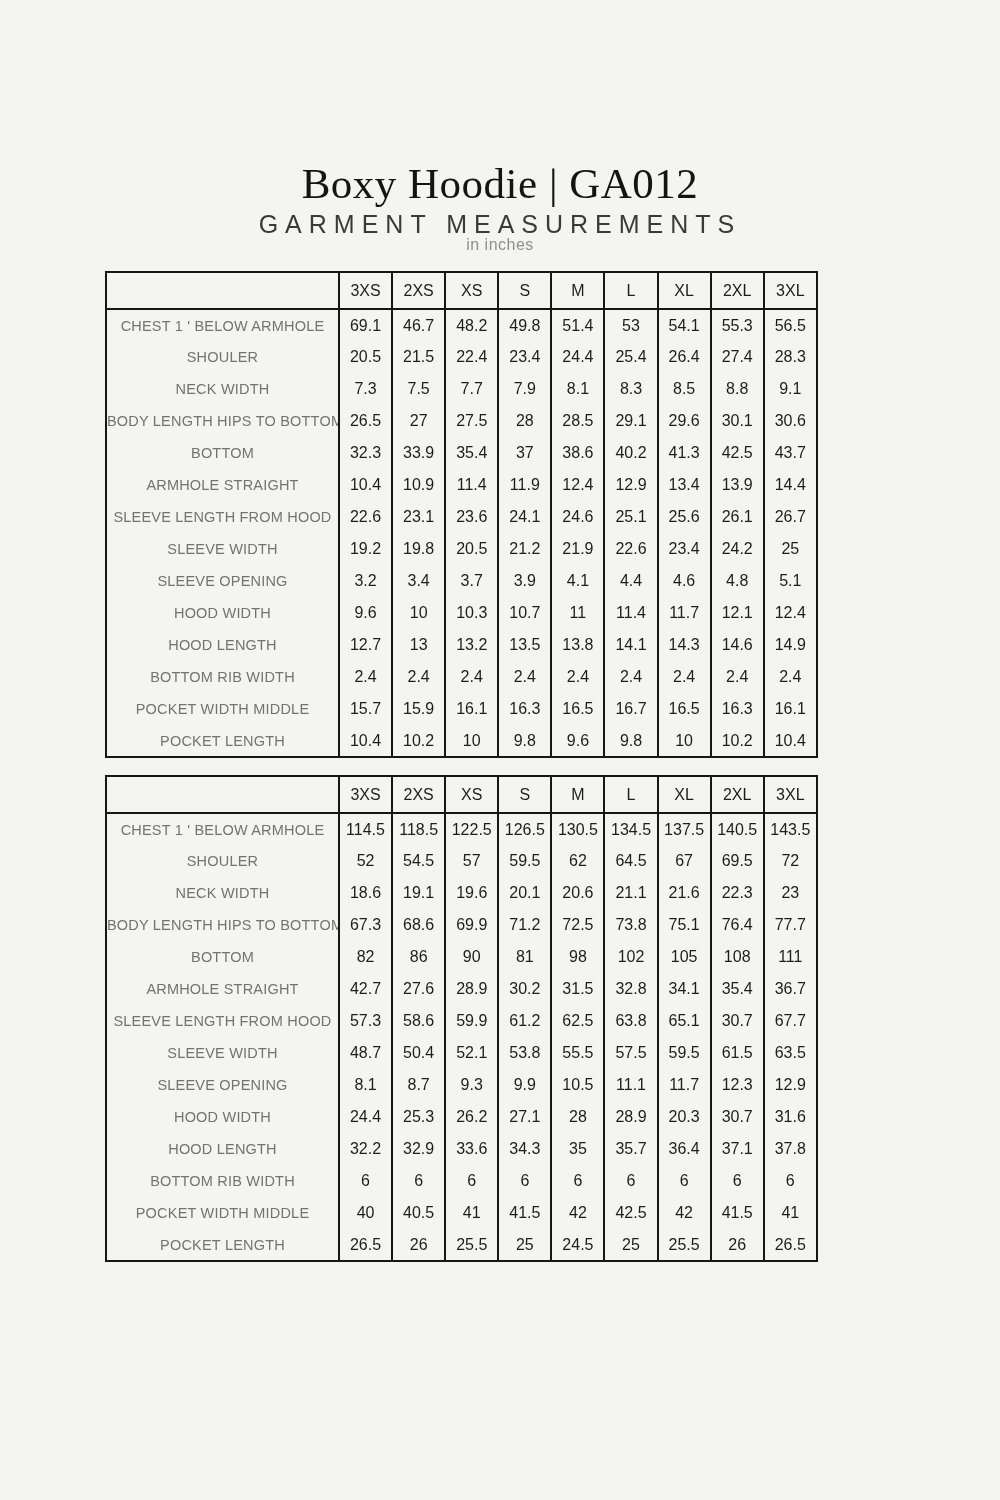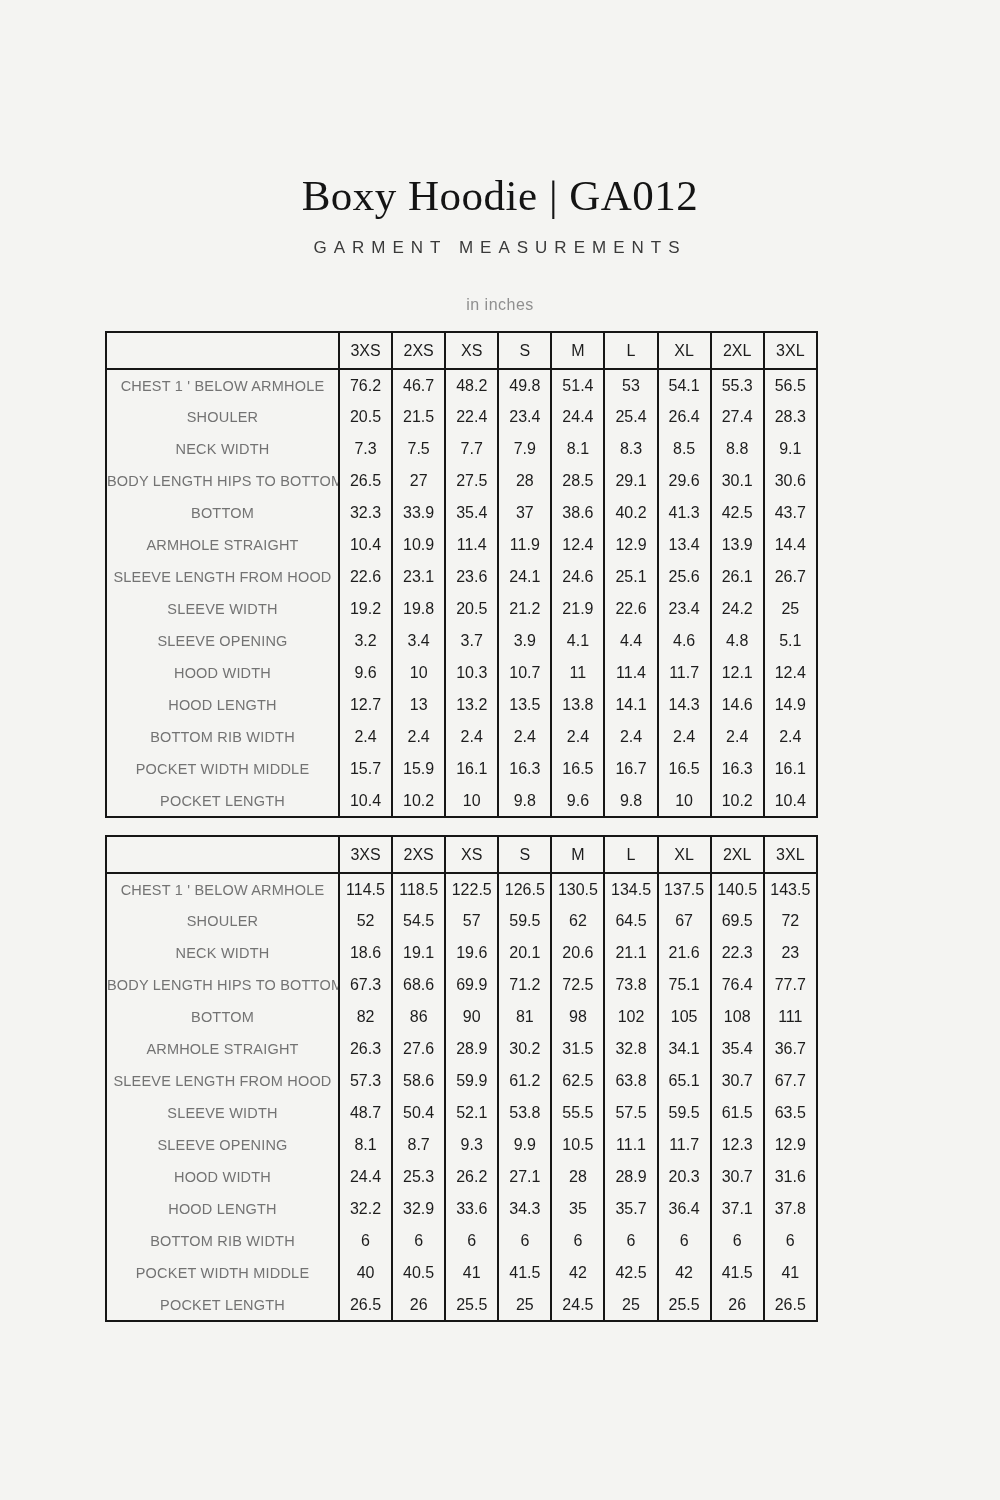--- a/index.html
+++ b/index.html
@@ -11,45 +11,45 @@
     font-family: "Liberation Sans", "DejaVu Sans", sans-serif;
     color: #1d1d1d;
   }
   .sheet {
     position: relative;
     width: 1000px;
     height: 1500px;
     overflow: hidden;
   }
   .title {
-    margin: 16px;
+    margin: 4px;
     padding-top: 155px;
     text-align: center;
     font-family: "Liberation Serif", "DejaVu Serif", serif;
     font-weight: 500;
     font-size: 43px;
     line-height: 50px;
     letter-spacing: 0.5px;
     color: #141414;
   }
   .subtitle {
     text-align: center;
-    font-size: 17px;
+    font-size: 25px;
     line-height: 22px;
     letter-spacing: 7px;
     color: #3a3a3a;
   }
   .caption {
     text-align: center;
     font-size: 16px;
     line-height: 19px;
     letter-spacing: 0.5px;
     color: #8f8f8f;
   }
-  .caption-inches { margin-top: 36px; }
+  .caption-inches { }
   .caption-cm     { margin-top: 40px; }
 
   .size-table {
     margin: 17px 0 0 105px;
     border-collapse: collapse;
     table-layout: fixed;
     width: 711px;
     border: 2px solid #161616;
   }
   .size-table th,
@@ -108,21 +108,21 @@
           <th>M</th>
           <th>L</th>
           <th>XL</th>
           <th>2XL</th>
           <th>3XL</th>
         </tr>
       </thead>
     <tbody>
         <tr>
           <td class="row-label">CHEST 1 ' BELOW ARMHOLE</td>
-          <td class="val">76.2</td>
+          <td class="val">69.1</td>
           <td class="val">46.7</td>
           <td class="val">48.2</td>
           <td class="val">49.8</td>
           <td class="val">51.4</td>
           <td class="val">53</td>
           <td class="val">54.1</td>
           <td class="val">55.3</td>
           <td class="val">56.5</td>
         </tr>
         <tr>
@@ -368,21 +368,21 @@
           <td class="val">90</td>
           <td class="val">81</td>
           <td class="val">98</td>
           <td class="val">102</td>
           <td class="val">105</td>
           <td class="val">108</td>
           <td class="val">111</td>
         </tr>
         <tr>
           <td class="row-label">ARMHOLE STRAIGHT</td>
-          <td class="val">26.3</td>
+          <td class="val">42.7</td>
           <td class="val">27.6</td>
           <td class="val">28.9</td>
           <td class="val">30.2</td>
           <td class="val">31.5</td>
           <td class="val">32.8</td>
           <td class="val">34.1</td>
           <td class="val">35.4</td>
           <td class="val">36.7</td>
         </tr>
         <tr>

